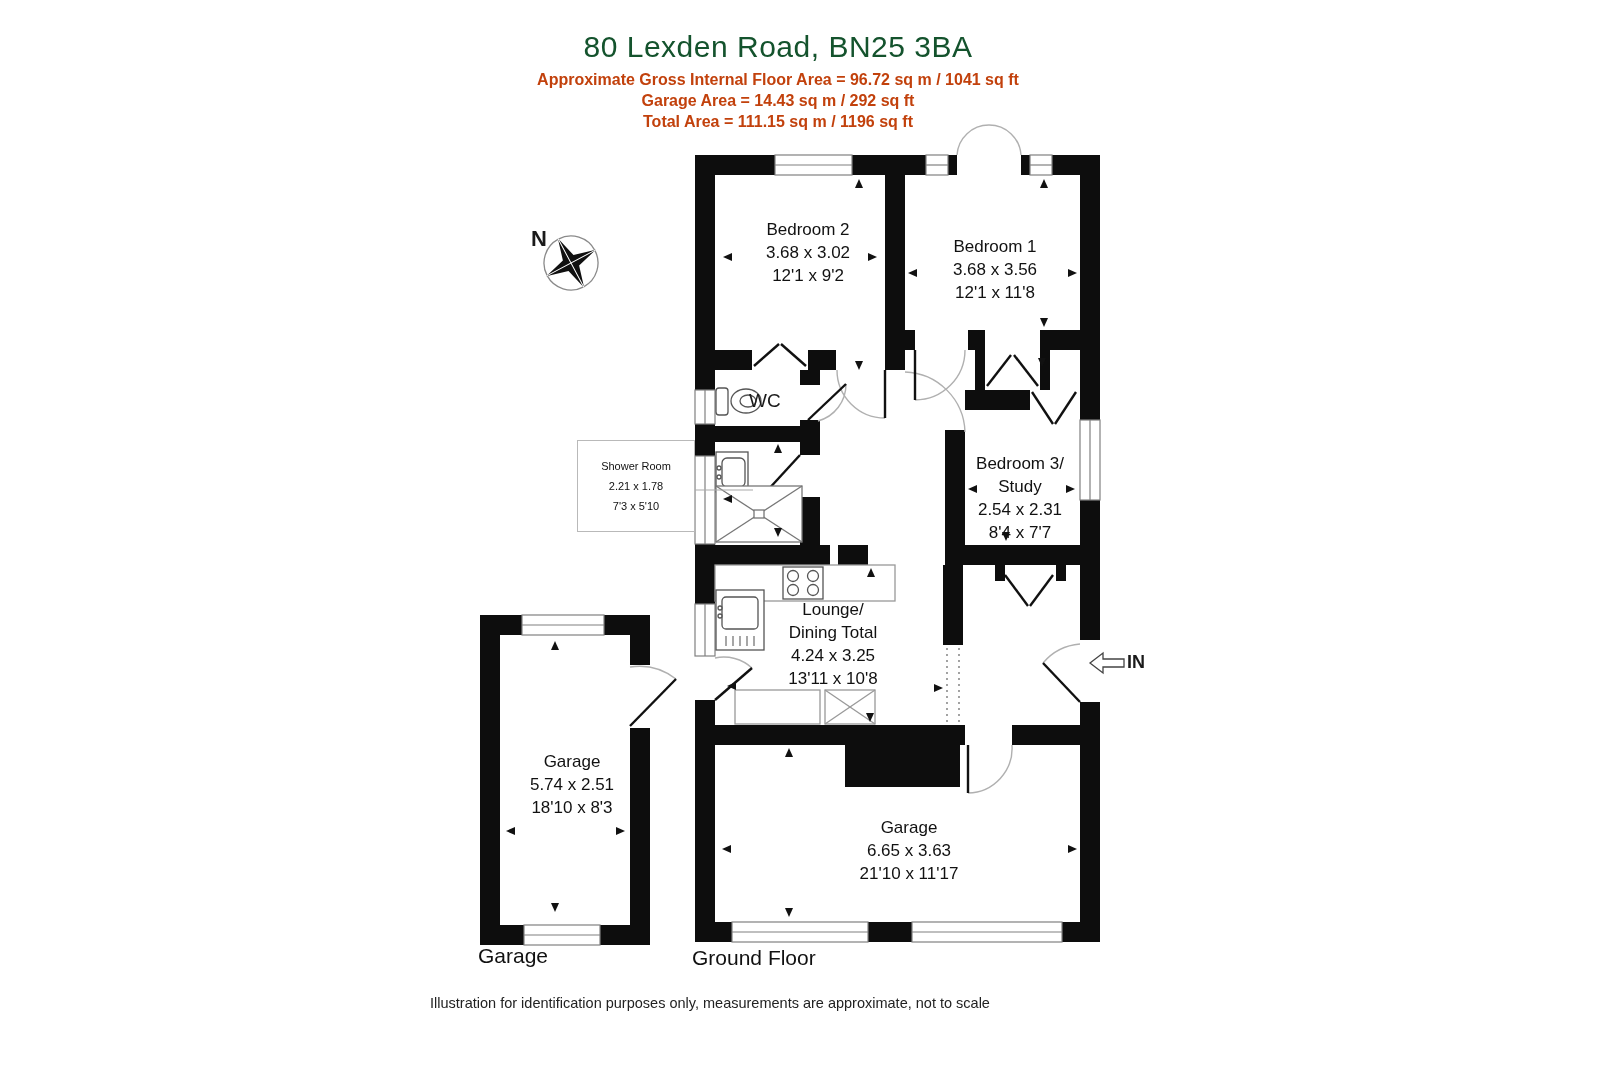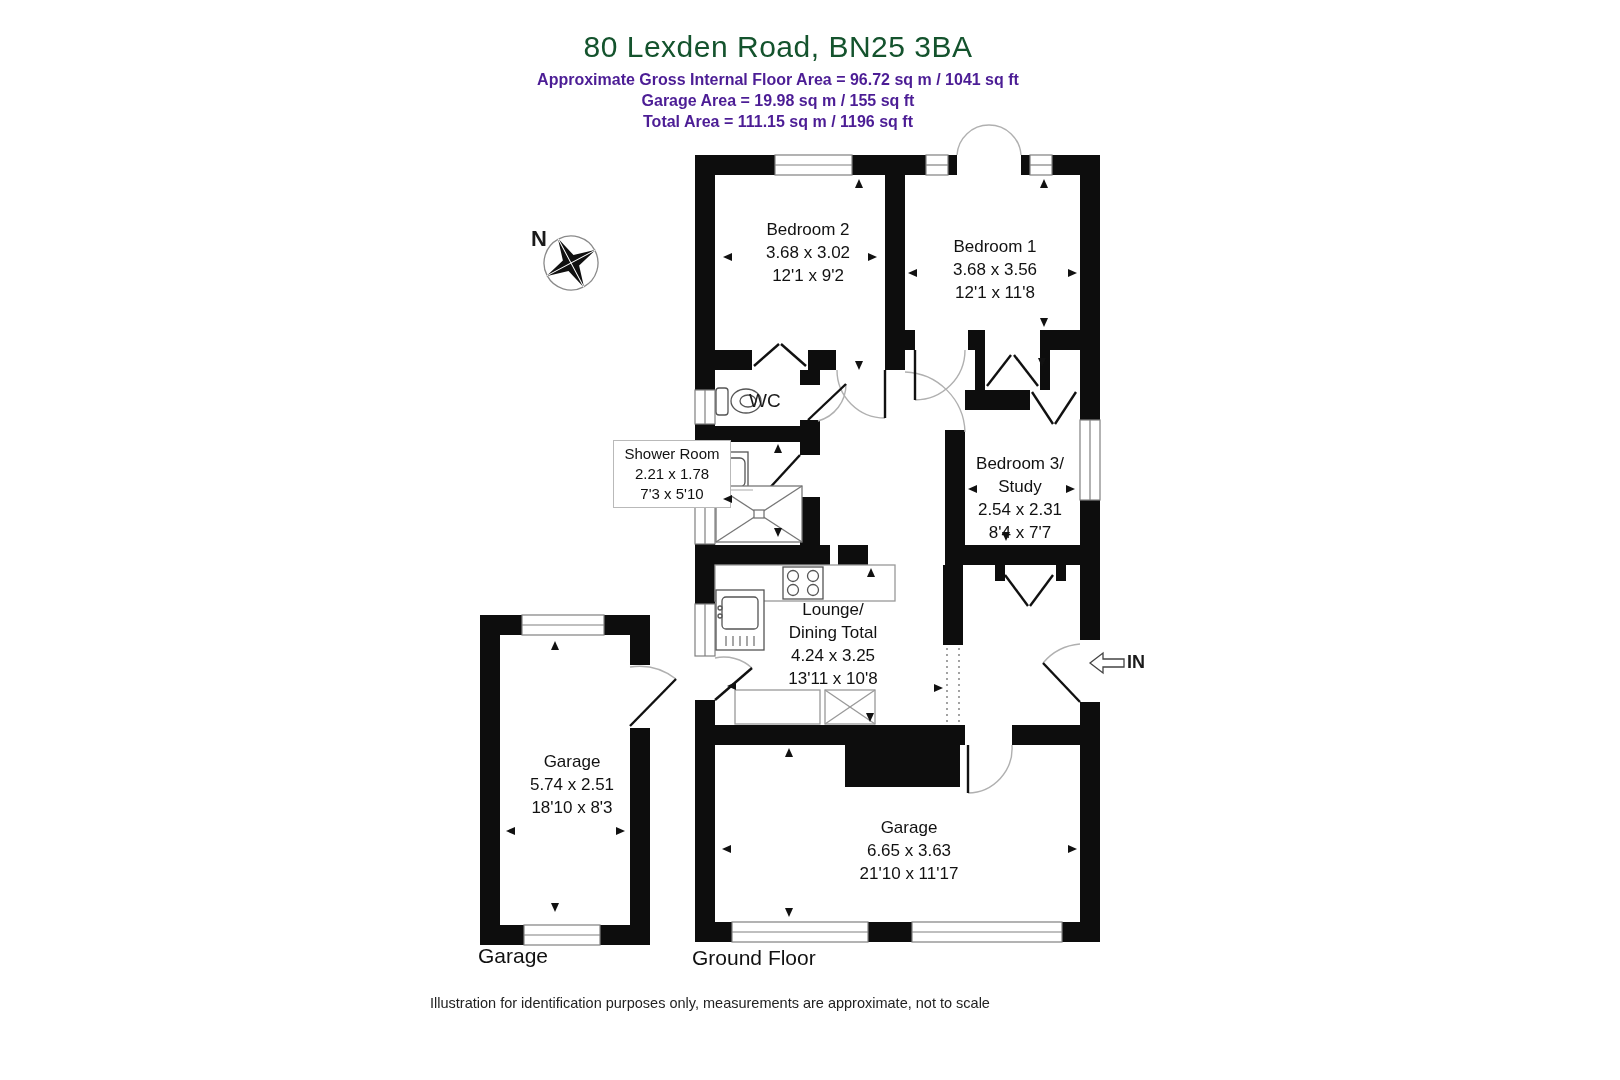--- a/index.html
+++ b/index.html
@@ -3,30 +3,30 @@
 <meta charset="utf-8">
 <style>
   html,body{margin:0;padding:0;}
   body{
     width:1620px;height:1080px;position:relative;background:#ffffff;
     font-family:"Liberation Sans", sans-serif;color:#1a1a1a;overflow:hidden;
   }
   .abs{position:absolute;}
   .ctr{text-align:center;}
   .title{font-size:30px;letter-spacing:0.5px;color:#14532d;}
-  .subline{font-size:16px;font-weight:bold;line-height:21px;color:#4c1d95;}
+  .subline{font-size:16px;font-weight:bold;line-height:21px;color:#c2410c;}
   .roomlabel{font-size:17px;line-height:23px;color:#111;}
   .floorlabel{font-size:21px;color:#111;}
   .disclaimer{font-size:14.5px;color:#222;}
   .north{font-size:22px;font-weight:600;}
   .inlabel{font-size:18px;font-weight:600;}
   .wclabel{font-size:19px;}
   .showerbox{
-    border:1px solid #b9b9b9;background:#fff;font-size:15px;line-height:20px;
-    padding:3px 2px;color:#111;margin-left:36px;
+    border:1px solid #b9b9b9;background:#fff;font-size:11px;line-height:20px;
+    padding:15px 2px;color:#111;
   }
   svg{position:absolute;left:0;top:0;}
   
   .arr{position:absolute;width:0;height:0;}
   .au{border-left:4px solid transparent;border-right:4px solid transparent;border-bottom:9px solid #111;}
   .ad{border-left:4px solid transparent;border-right:4px solid transparent;border-top:9px solid #111;}
   .al{border-top:4px solid transparent;border-bottom:4px solid transparent;border-right:9px solid #111;}
   .ar{border-top:4px solid transparent;border-bottom:4px solid transparent;border-left:9px solid #111;}
 </style>
 </head>
@@ -240,21 +240,21 @@
     <circle cx="0" cy="0" r="27" fill="#ffffff" stroke="#8a8a8a" stroke-width="1.3"></circle>
     <path d="M 0 -28 L 6 -6 L 28 0 L 6 6 L 0 28 L -6 6 L -28 0 L -6 -6 Z" fill="#101010"></path>
     <path d="M 0 -28 L 0 28 M -28 0 L 28 0" stroke="#ffffff" stroke-width="1"></path>
   </g>
 
   <path d="M 1090 663 L 1103 653 L 1103 659 L 1124 659 L 1124 667 L 1103 667 L 1103 673 Z" fill="#ffffff" stroke="#444" stroke-width="1.3"></path>
 </svg>
 
 <div class="abs ctr title" style="left:378px;top:30px;width:800px;">80 Lexden Road, BN25 3BA</div>
 <div class="abs ctr subline" style="left:378px;top:69px;width:800px;">Approximate Gross Internal Floor Area = 96.72 sq m / 1041 sq ft</div>
-<div class="abs ctr subline" style="left:378px;top:90px;width:800px;">Garage Area = 19.98 sq m / 155 sq ft</div>
+<div class="abs ctr subline" style="left:378px;top:90px;width:800px;">Garage Area = 14.43 sq m / 292 sq ft</div>
 <div class="abs ctr subline" style="left:378px;top:111px;width:800px;">Total Area = 111.15 sq m / 1196 sq ft</div>
 
 <div class="abs north" style="left:531px;top:226px;">N</div>
 
 <div class="abs ctr roomlabel" style="left:728px;top:218px;width:160px;">
   <div>Bedroom 2</div>
   <div>3.68 x 3.02</div>
   <div>12'1 x 9'2</div>
 </div>
 

